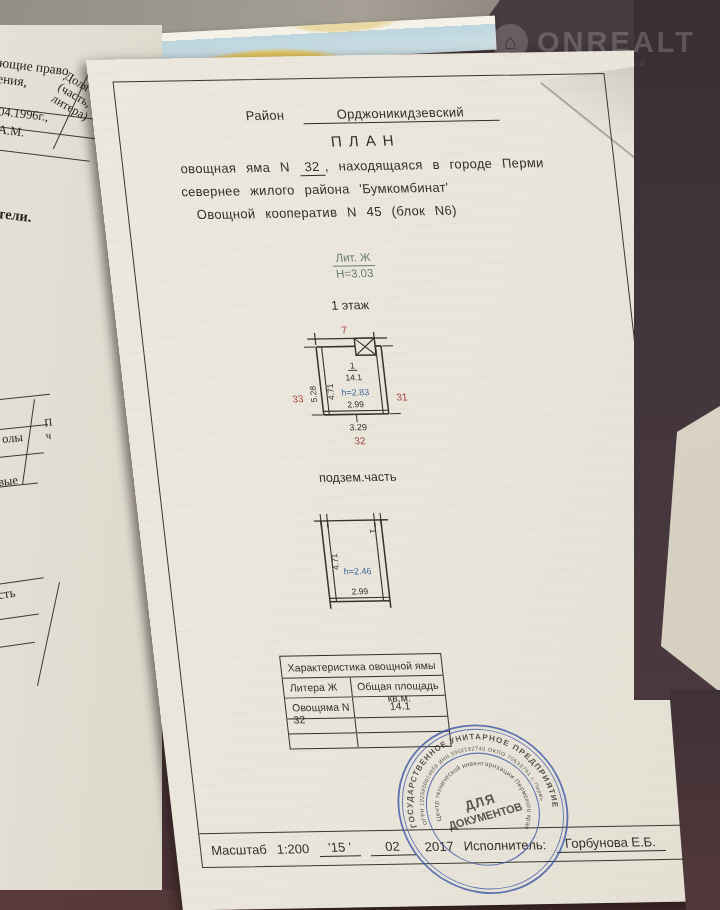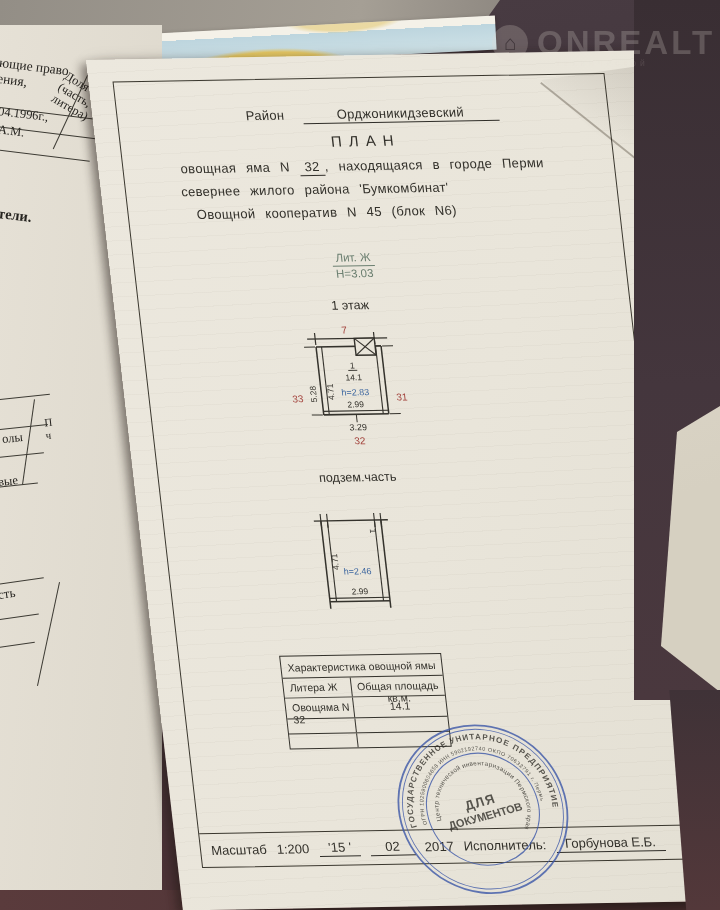--- a/index.html
+++ b/index.html
@@ -116,21 +116,21 @@
     background:linear-gradient(160deg,#e5dfd2,#d6d0c1 70%);
     clip-path:polygon(43px 432px,86px 406px,86px 692px,27px 646px);}
   .corner-wedge{position:absolute;left:655px;top:690px;width:65px;height:220px;z-index:30;
     background:linear-gradient(180deg,#3f3237,#53383a);
     clip-path:polygon(22% 0,100% 0,100% 100%,48% 100%);}
 
   
   .watermark{position:absolute;left:492px;top:24px;z-index:50;display:flex;align-items:center;gap:9px;}
   .wm-icon{width:36px;height:36px;border-radius:50%;background:rgba(226,220,211,.22);
     display:flex;align-items:center;justify-content:center;font-size:21px;color:rgba(42,33,37,.65);}
-  .wm-text{font-size:33px;font-weight:bold;letter-spacing:3px;color:rgba(233,228,220,.22);}
+  .wm-text{font-size:29px;font-weight:bold;letter-spacing:3px;color:rgba(233,228,220,.22);}
   .wm-tagline{position:absolute;left:556px;top:58px;z-index:50;font-size:8.5px;letter-spacing:4px;
     color:rgba(230,224,216,.13);}
 </style>
 </head>
 <body>
 
 <div class="stage">
 
   <div class="pillow"></div>
 

